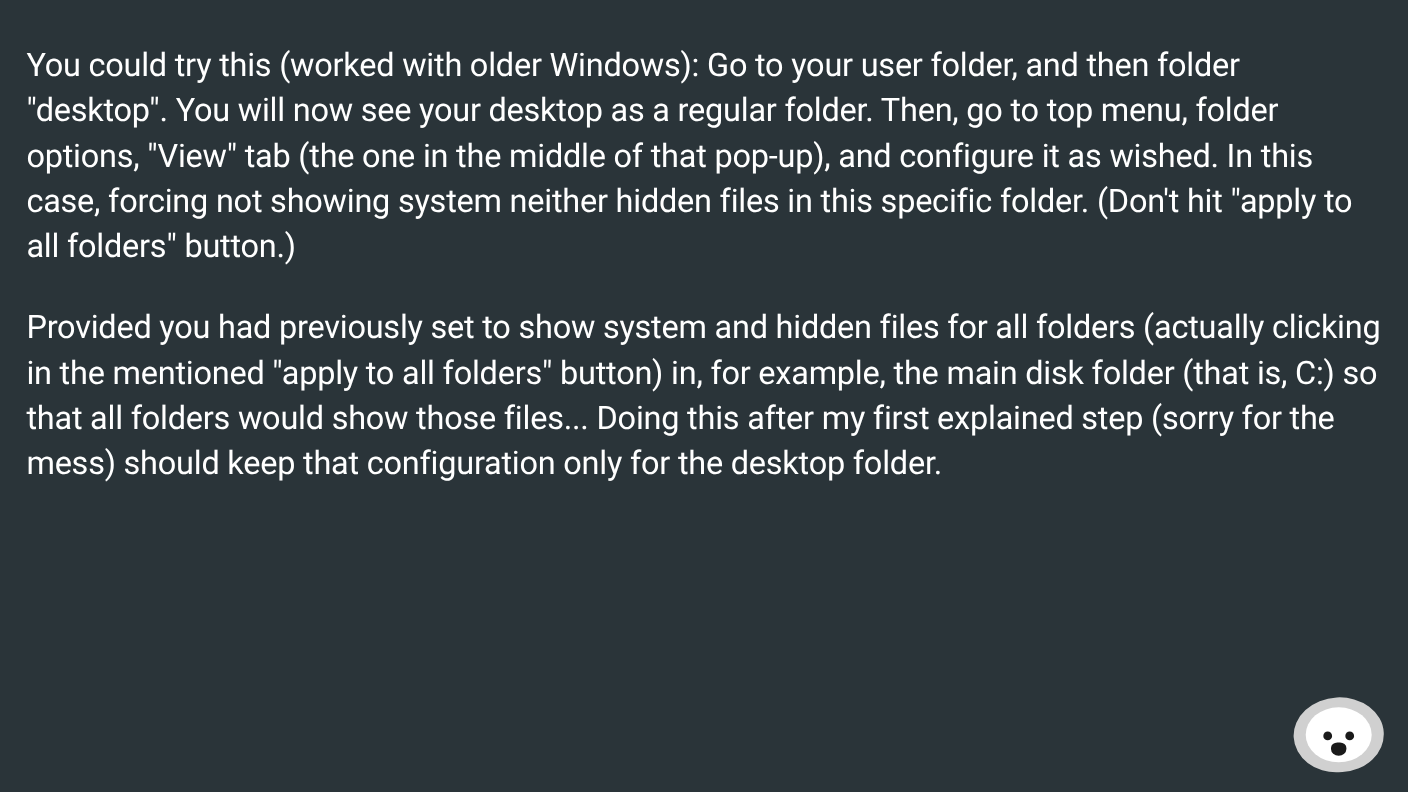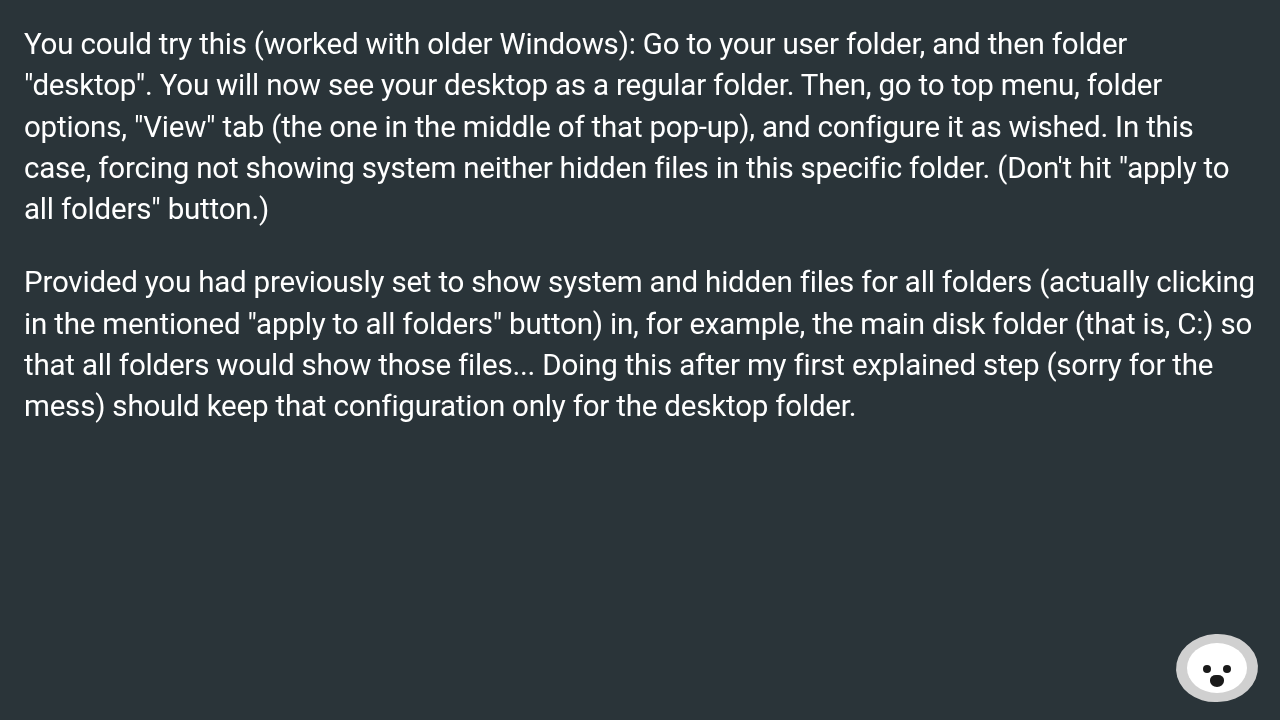--- a/index.html
+++ b/index.html
@@ -12,20 +12,21 @@
       height: 720px;
       background-color: #2a3439;
       color: #ffffff;
       font-family: -apple-system, BlinkMacSystemFont, "Segoe UI", Roboto, Helvetica, Arial, sans-serif;
       padding: 24px 24px 24px 24px;
       position: relative;
       overflow: hidden;
     }
     .content {
       max-width: 1232px;
+      margin-top: 16px;
     }
     p {
       font-size: 29.5px;
       line-height: 1.4;
       font-weight: 400;
       letter-spacing: -0.2px;
     }
     p + p {
       margin-top: 32px;
     }

